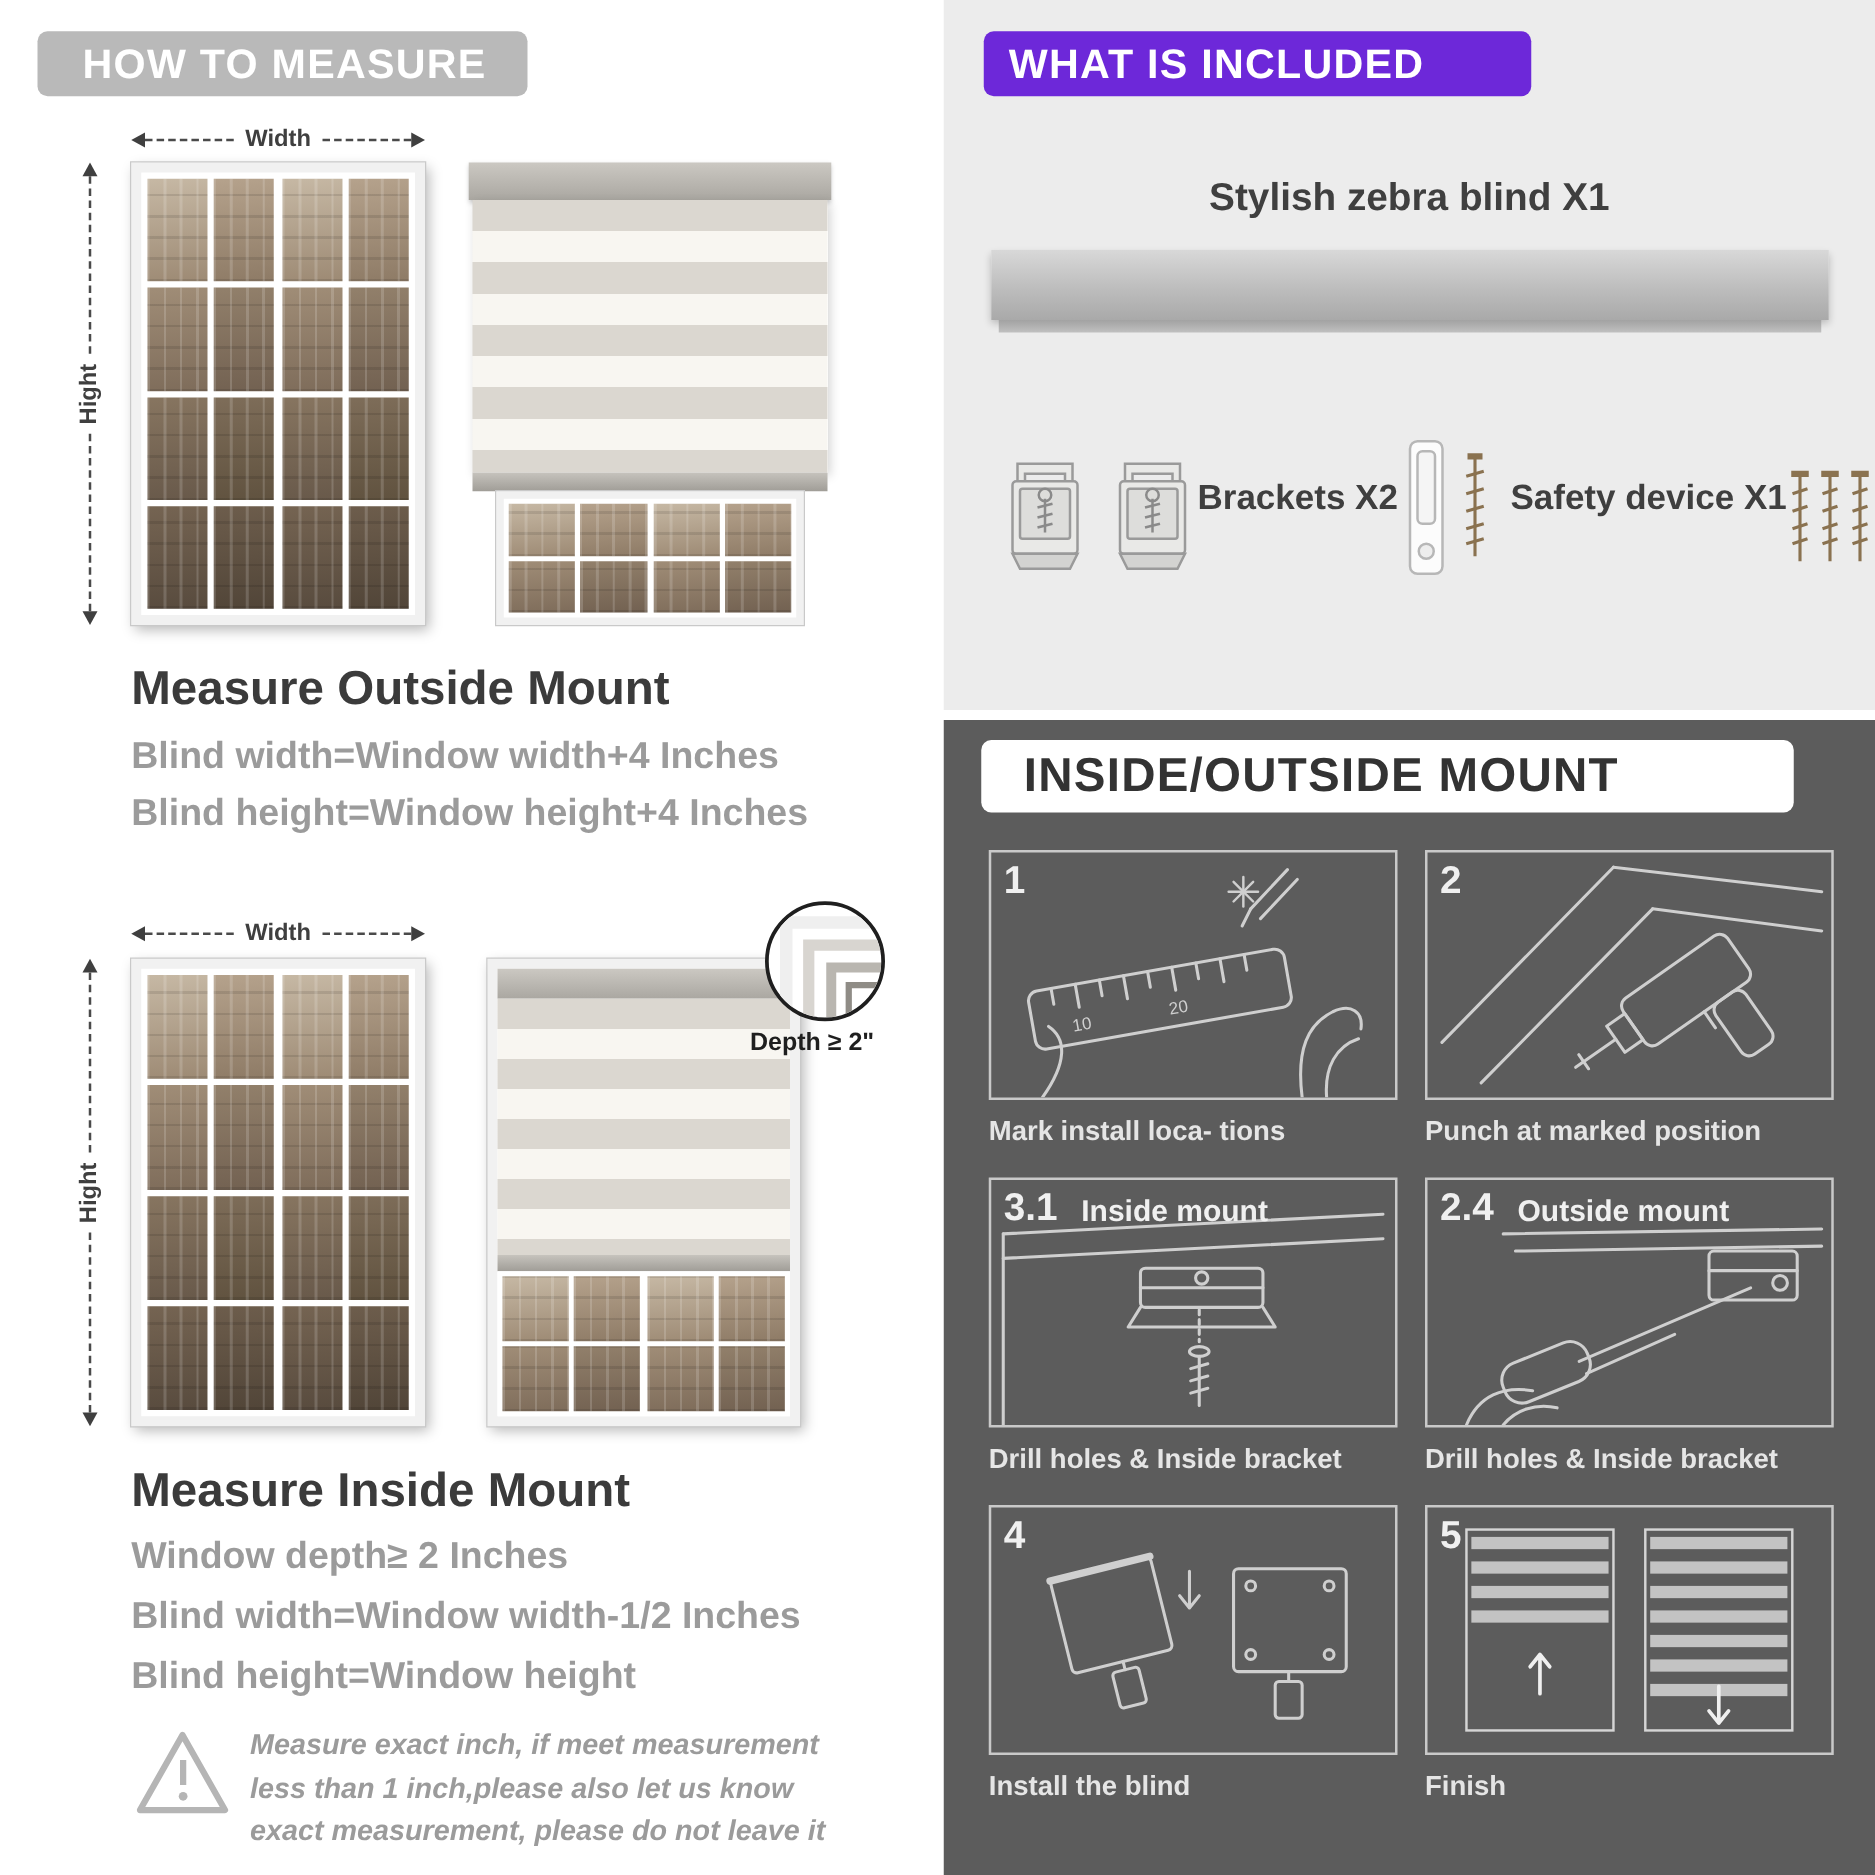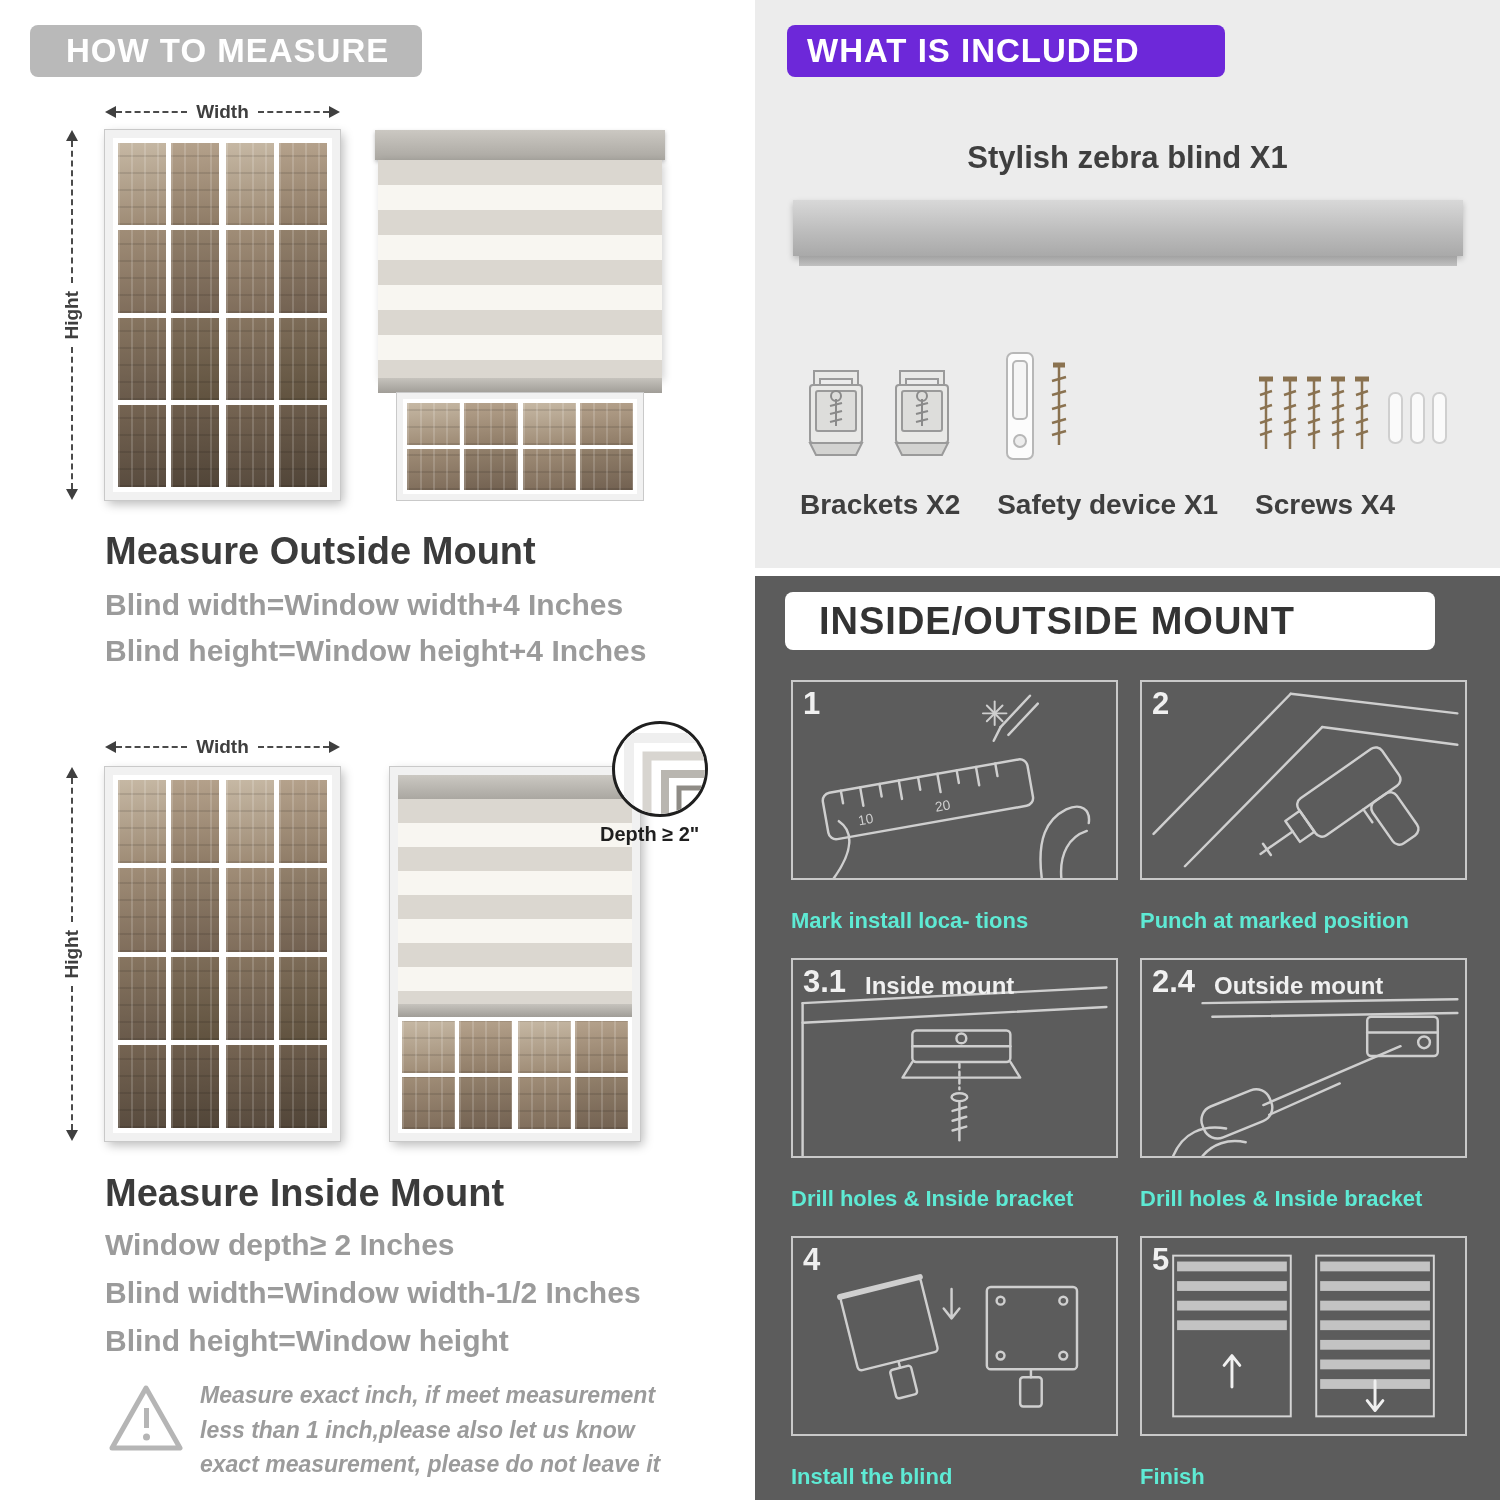--- a/index.html
+++ b/index.html
@@ -85,33 +85,33 @@
 
   
   .included { position:absolute; left:755px; top:0; width:745px; height:568px; background:#ececec; }
   .blind-label { position:absolute; left:0; top:140px; width:100%; text-align:center;
       font-size:31px; font-weight:bold; color:#3f3f3f; }
   .rail-img { position:absolute; left:38px; top:200px; width:670px; height:56px;
       background:linear-gradient(180deg,#d8d8d8 0%,#bdbdbd 55%,#a9a9a9 100%); box-shadow:0 3px 6px rgba(0,0,0,.22); }
   .rail-img::after { content:""; position:absolute; left:6px; right:6px; bottom:-10px; height:10px;
       background:linear-gradient(180deg,#a2a2a2,#c0c0c0); }
   .items { position:absolute; left:45px; right:45px; top:318px; display:flex; justify-content:space-between; }
-  .item { display:flex; flex-direction:column; align-items:flex-start;gap:12px; }
+  .item { display:flex; flex-direction:row; align-items:center; }
   .item .icon-area { height:145px; display:flex; align-items:flex-end; justify-content:center; gap:14px; }
   .item .lbl { margin-top:14px; font-size:28px; font-weight:bold; color:#3f3f3f; white-space:nowrap; }
 
   
   .mount { position:absolute; left:755px; top:576px; width:745px; height:924px; background:#5c5c5c; }
   .steps { position:absolute; left:36px; top:104px; width:676px; display:flex; flex-wrap:wrap; column-gap:22px; row-gap:24px; }
   .step { width:327px; }
   .step .box { position:relative; height:200px; border:2px solid #c9c9c9; background:#5c5c5c; overflow:hidden; }
   .step .box svg { position:absolute; inset:0; width:100%; height:100%; }
   .step .num { position:absolute; left:10px; top:4px; color:#f0f0f0; font-size:31px; font-weight:bold; z-index:2; }
   .step .inline-lbl { position:absolute; left:72px; top:12px; color:#f0f0f0; font-size:24px; font-weight:bold; z-index:2; }
-  .step .cap { margin-top:28px; color:#5eead4; font-size:22px; font-weight:bold; white-space:nowrap; }
+  .step .cap { margin-top:12px; color:#e5e5e5; font-size:22px; font-weight:bold; white-space:nowrap; }
 </style>
 </head>
 <body>
 
 <div class="page">
 
   <div class="banner banner-htm">
     <span>HOW TO MEASURE</span>
   </div>
 

